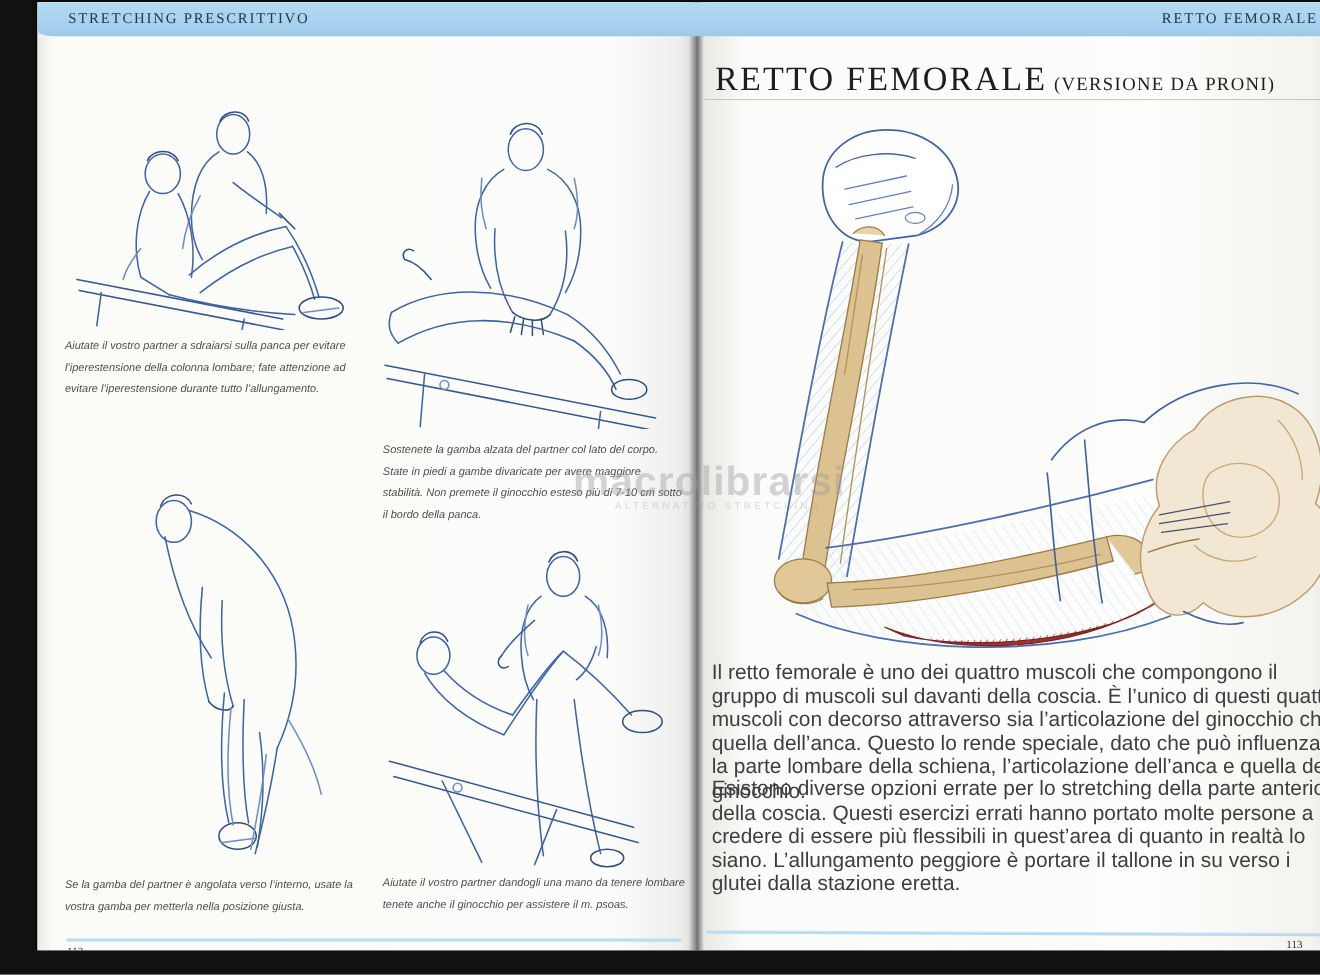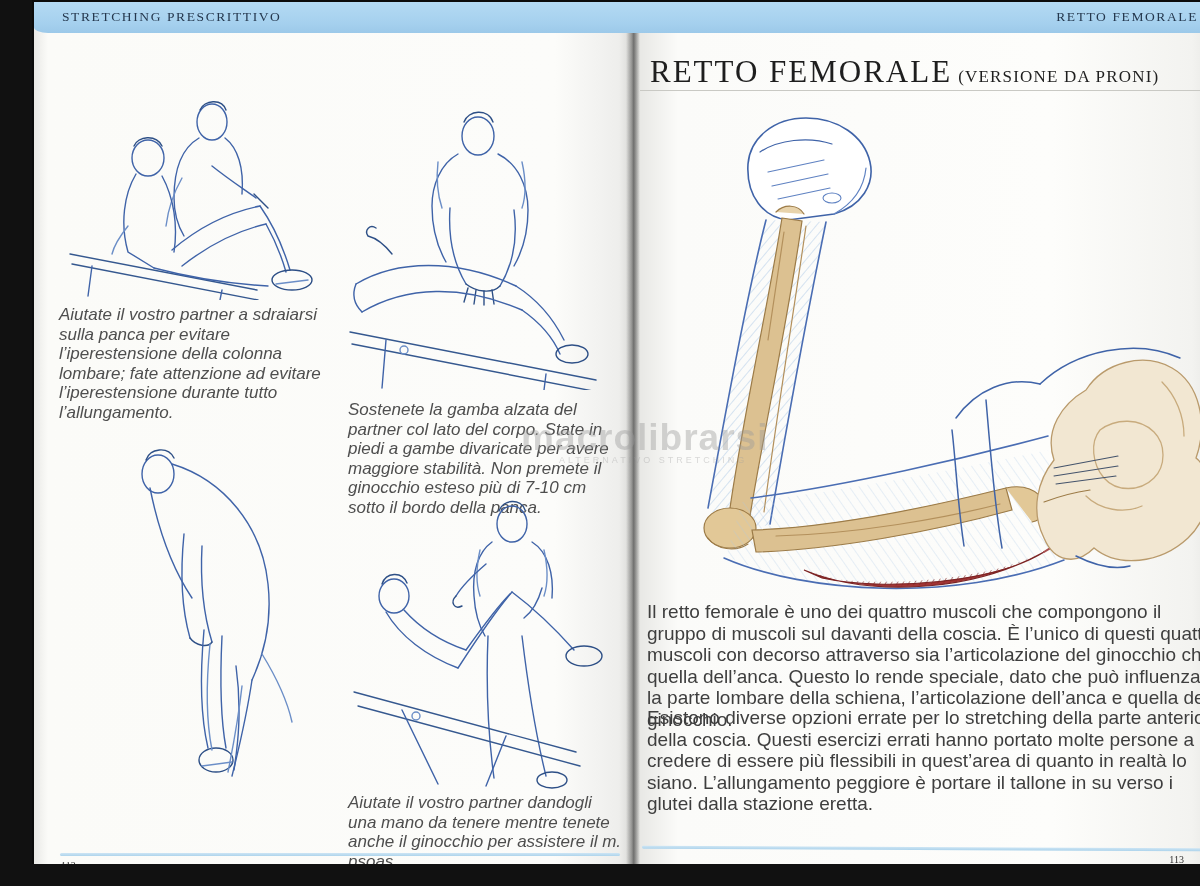--- a/index.html
+++ b/index.html
@@ -18,21 +18,21 @@
   
   .headerband{position:absolute;left:0;top:0;width:100%;height:31px;
      background:linear-gradient(180deg,#b4daf3 0%,#a5d0ee 70%,#9cc9e9 100%);
      border-bottom-left-radius:14px 6px;border-bottom-right-radius:14px 6px;}
   .headerband .h-left,.headerband .h-right{position:absolute;top:7px;
      font-family:"Liberation Serif",serif;font-size:13.5px;letter-spacing:1.6px;color:#25384e;}
   .h-left{left:28px;}
   .h-right{right:30px;}
 
   
-  .caption{position:absolute;font-style:italic;font-size:17px;line-height:19.5px;color:#4e4e4e;}
+  .caption{position:absolute;font-style:italic;font-size:10px;line-height:19.5px;color:#4e4e4e;}
   .cap1{left:25px;top:303px;width:278px;}
   .cap2{left:314px;top:398px;width:272px;}
   .cap3{left:25px;top:793px;width:278px;}
   .cap4{left:314px;top:791px;width:276px;}
 
   
   .fig{position:absolute;}
   .fig svg{display:block;}
 
   
@@ -163,20 +163,21 @@
 
         <path d="M186,258 C180,298 172,330 166,354"></path>
         <path d="M170,244 C176,288 172,322 168,348"></path>
         <path d="M196,232 C212,258 222,282 226,300" stroke="#6b8ec7"></path>
 
         <path d="M176,264 C172,300 166,330 162,350" stroke="#6b8ec7"></path>
         <path d="M144,222 C140,262 140,298 146,328" stroke="#6b8ec7"></path>
       </svg>
     </div>
 
+    <div class="caption cap3">Se la gamba del partner è angolata verso l’interno, usate la vostra gamba per metterla nella posizione giusta.</div>
 
     <div class="fig" style="left:312px;top:482px;">
       <svg width="278" height="306" viewBox="0 0 278 306" fill="none" stroke="#3f63a8" stroke-width="1.4" stroke-linecap="round">
 
         <ellipse cx="166" cy="40" rx="15" ry="18"></ellipse>
         <path d="M153,27 C157,15 175,14 179,26" stroke="#2d4f86"></path>
         <path d="M146,58 C132,68 126,88 128,112 C129,128 133,142 139,152"></path>
         <path d="M186,58 C202,68 208,90 206,114"></path>
         <path d="M134,66 C130,84 130,100 134,112" stroke="#6b8ec7"></path>
         <path d="M198,66 C202,84 202,100 198,112" stroke="#6b8ec7"></path>
@@ -199,21 +200,21 @@
         <path d="M166,108 C190,126 212,148 228,166"></path>
         <ellipse cx="238" cy="172" rx="18" ry="10" stroke="#2d4f86"></ellipse>
 
         <path d="M8,208 L230,268" stroke="#35588f"></path>
         <path d="M12,222 L234,282" stroke="#35588f"></path>
         <path d="M56,226 L92,300 M160,252 L140,302"></path>
         <circle cx="70" cy="232" r="4" stroke="#6b8ec7"></circle>
       </svg>
     </div>
 
-    <div class="caption cap4">Aiutate il vostro partner dandogli una mano da tenere mentre tenete anche il ginocchio per assistere il m. psoas.</div>
+    <div class="caption cap4">Aiutate il vostro partner dandogli una mano da tenere lombare tenete anche il ginocchio per assistere il m. psoas.</div>
 
     <div class="blue-rule rule-left"></div>
     <div class="pagenum pn-left">112</div>
 
     <div class="title-row">
       <span class="title-main">RETTO FEMORALE</span><span class="title-sub">(VERSIONE DA PRONI)</span>
     </div>
     <div class="title-rule"></div>
 
     <div class="fig" style="left:622px;top:98px;">

